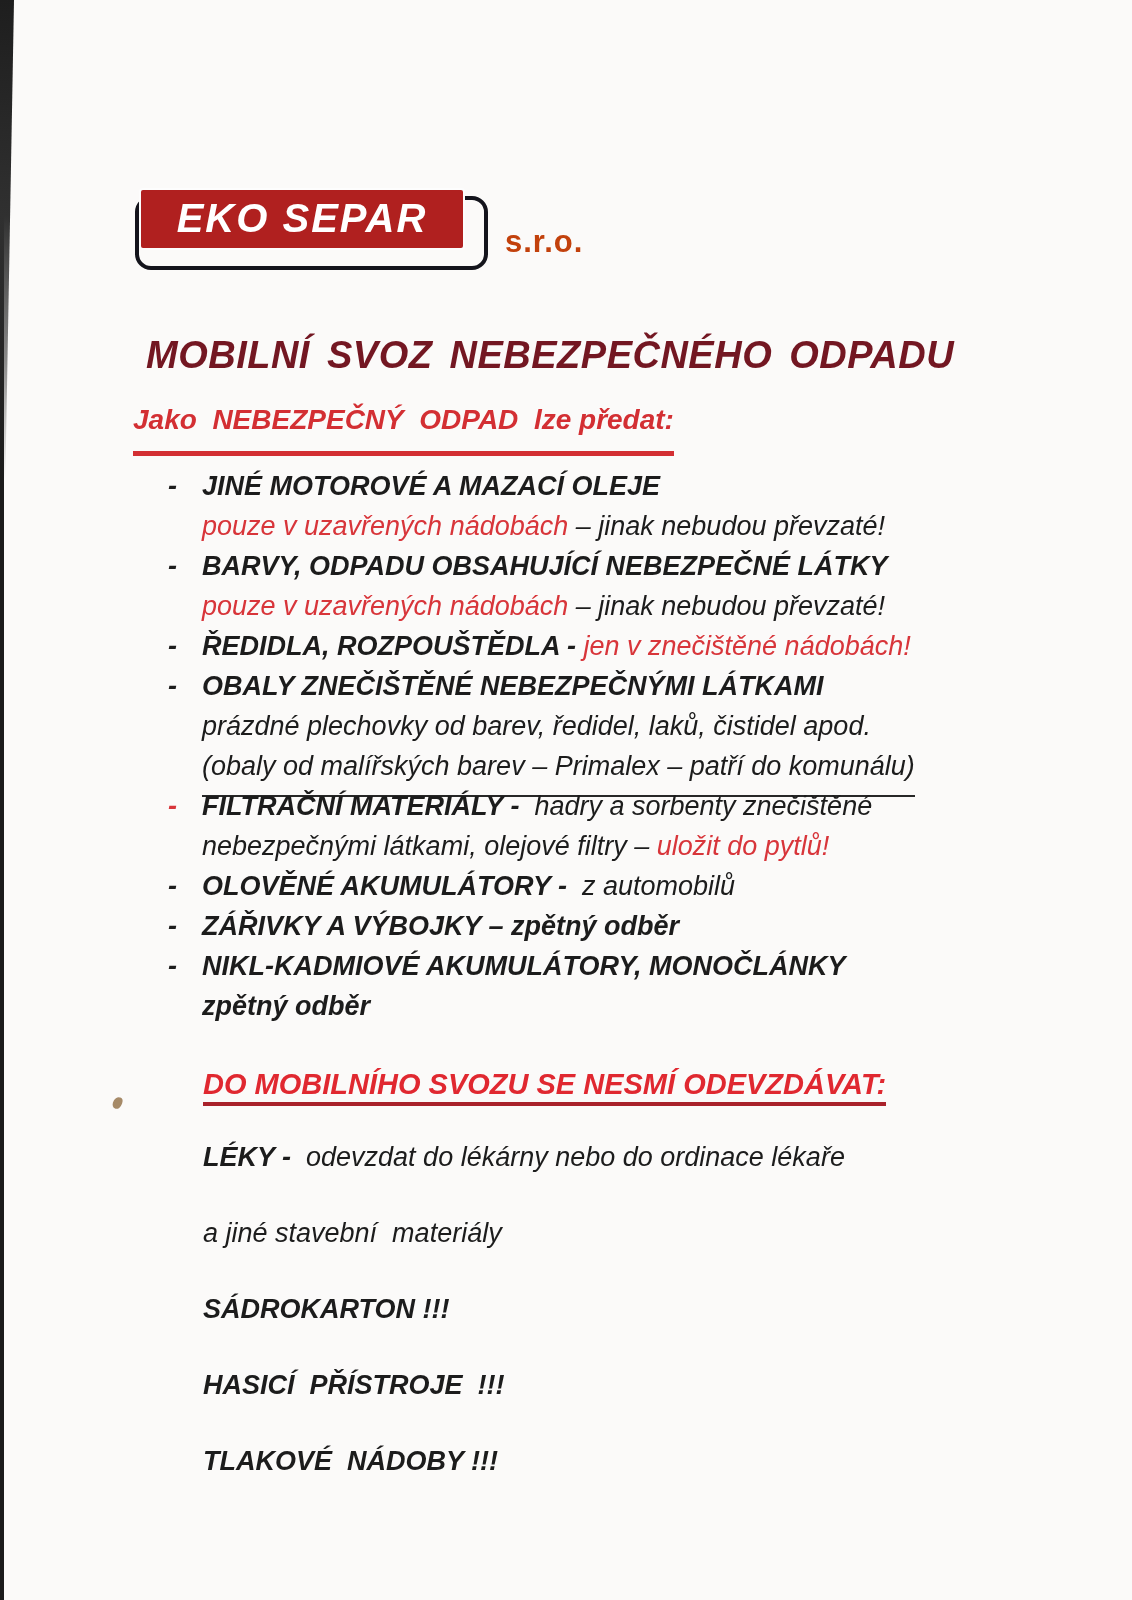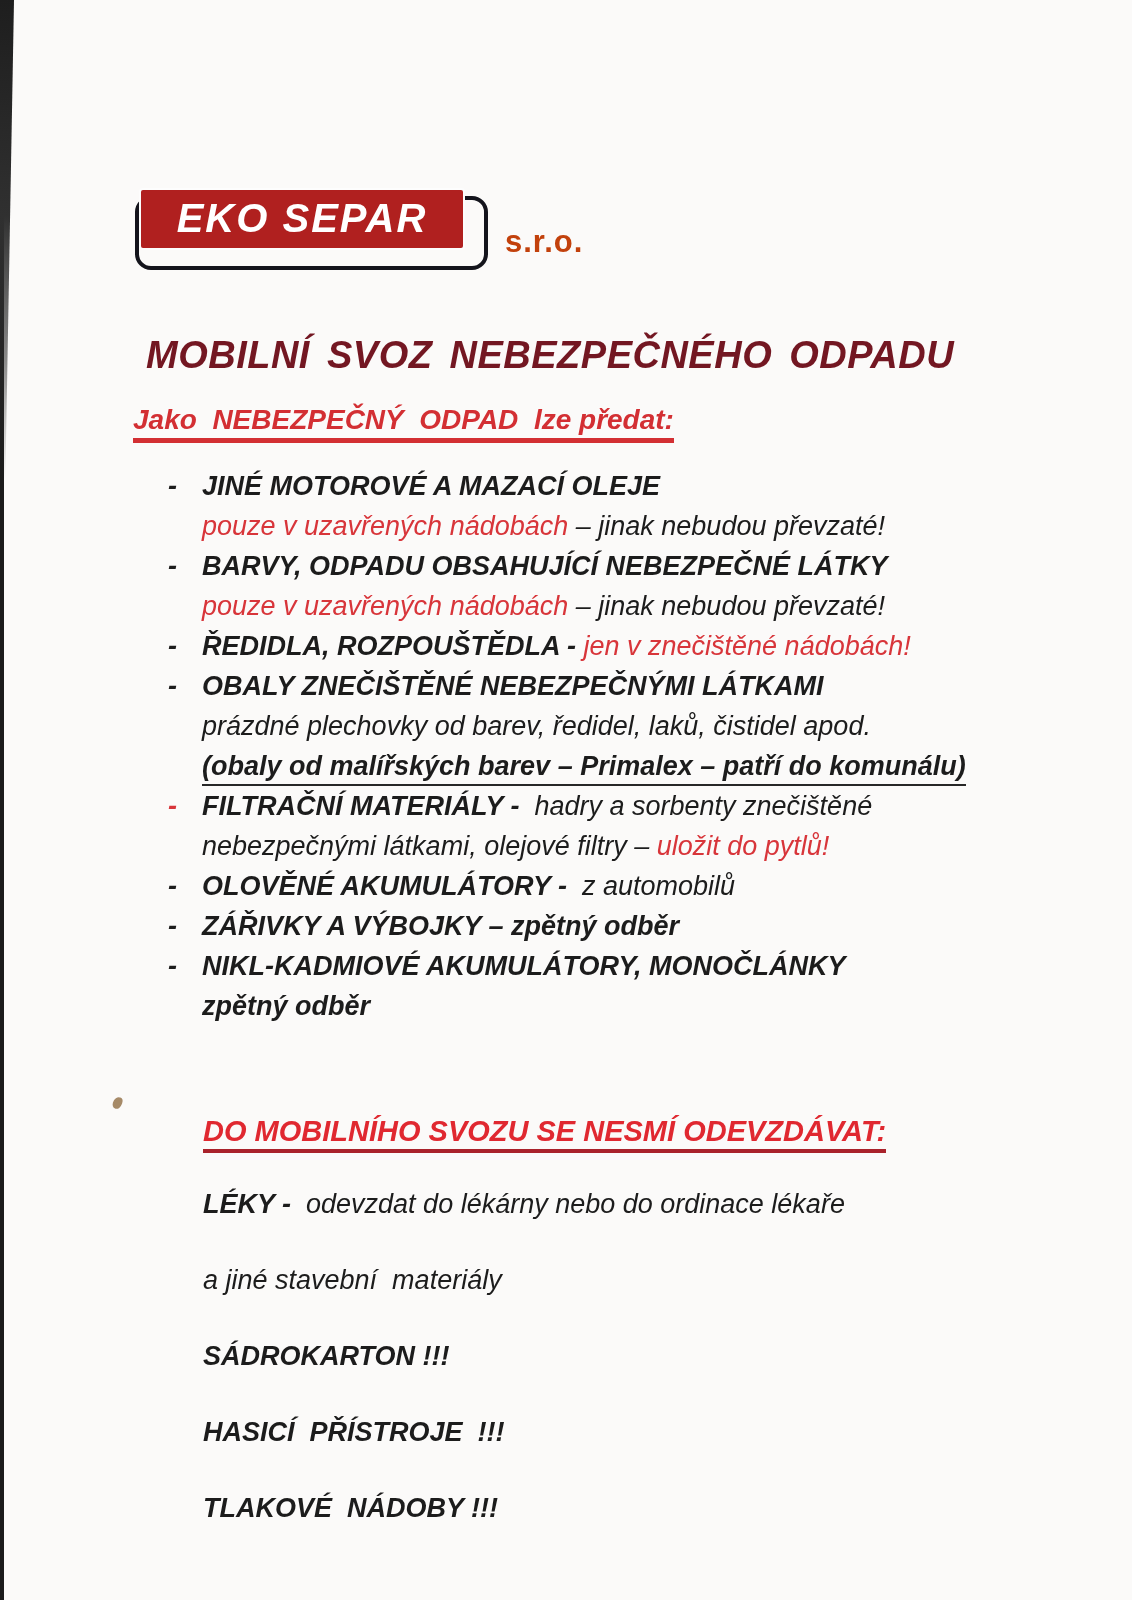--- a/index.html
+++ b/index.html
@@ -59,39 +59,39 @@
   
   .title{
     position:absolute;left:146px;top:334px;margin:0;
     font-size:38px;font-weight:bold;font-style:italic;
     color:var(--maroon);word-spacing:6px;letter-spacing:.5px;white-space:pre;
   }
   .lead{
     position:absolute;left:133px;top:404px;margin:0;
     font-size:28px;font-weight:bold;font-style:italic;color:var(--head-red);
   }
-  .lead-inner{border-bottom:5px solid var(--head-red);padding-bottom:3px;white-space:pre;}
+  .lead-inner{border-bottom:5px solid var(--head-red);padding-bottom:16px;white-space:pre;}
 
   
   .list{position:absolute;left:168px;top:466px;width:850px;}
   .row{
     display:flex;align-items:baseline;
     min-height:40px;line-height:40px;
     font-size:27px;font-style:italic;color:var(--ink);
   }
   .dash{flex:0 0 34px;font-weight:bold;}
   .dash.red{color:var(--accent);}
   .txt{white-space:pre-wrap;}
   .b{font-weight:bold;}
   .n{font-weight:normal;}
   .r{color:var(--accent);font-weight:normal;}
-  .nu{border-bottom:2px solid #272727;padding-bottom:3px;font-weight:bold;}
-
-  
-  .sec2{position:absolute;left:203px;top:1115px;width:880px;}
+  .nu{border-bottom:2px solid #272727;padding-bottom:14px;}
+
+  
+  .sec2{position:absolute;left:203px;top:1068px;width:880px;}
   .sec2-heading{
     margin:0 0 16px 0;font-size:29px;font-weight:bold;font-style:italic;color:#e02830;
   }
   .h-inner{border-bottom:4px solid #a9222b;padding-bottom:2px;white-space:pre;}
   .sec2 .row{min-height:40px;line-height:40px;margin-top:36px;}
 </style>
 </head>
 <body>
 
 <div class="page">

